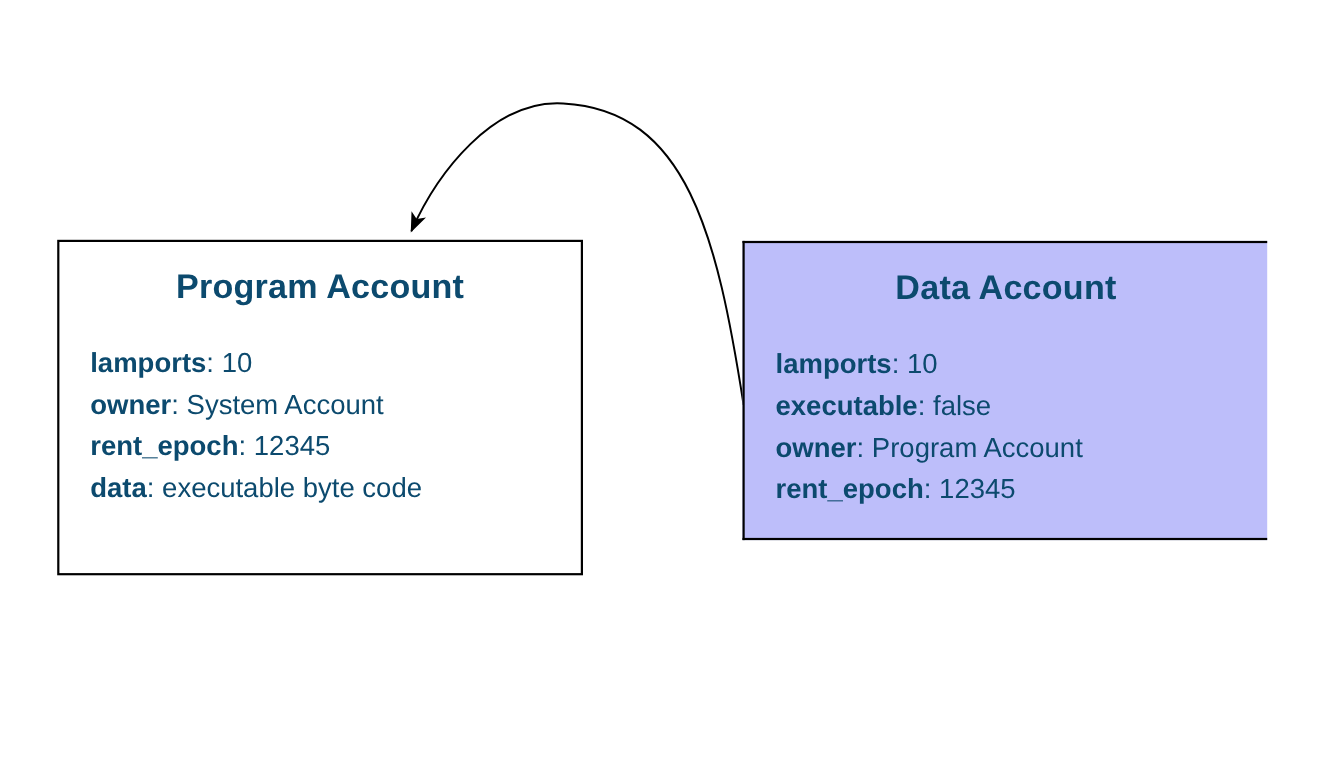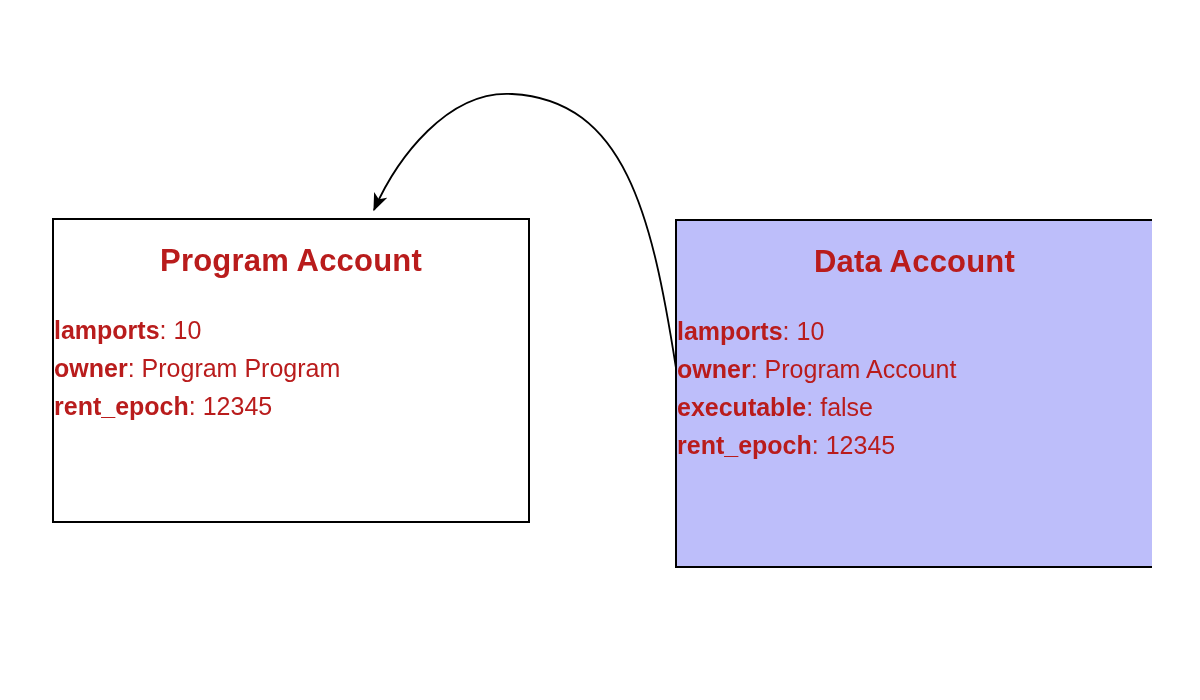--- a/index.html
+++ b/index.html
@@ -25,47 +25,47 @@
     top: 0;
     width: 1200px;
     height: 700px;
     pointer-events: none;
   }
   .account-box {
     position: absolute;
     box-sizing: border-box;
     border: 2px solid #000000;
     background: #ffffff;
-    color: #b91c1c;
+    color: #0c4a6e;
   }
   .account-box.program {
     left: 52px;
     top: 218px;
     width: 478px;
     height: 305px;
   }
   .account-box.data {
     left: 675px;
     top: 219px;
     width: 477px;
-    height: 349px;
+    height: 272px;
     background: #BDBEFA;
     border-right: none;
   }
   .box-title {
     margin-top: 22px;
     text-align: center;
     font-size: 31px;
     font-weight: 700;
     line-height: 38px;
     letter-spacing: 0.2px;
   }
   .field-rows {
     margin-top: 31px;
-    padding-left: 0;
+    padding-left: 28px;
     padding-right: 8px;
   }
   .field-row {
     font-size: 25px;
     line-height: 38px;
     white-space: nowrap;
   }
   .field-label {
     font-weight: 700;
   }
@@ -87,39 +87,42 @@
     <path d="M 676 368 C 652 215 625 100 512 94 C 448 90 397 158 374 210" fill="none" stroke="#000000" stroke-width="1.8" marker-end="url(#arrowhead)"></path>
   </svg>
 
   <div class="account-box program">
     <div class="box-title">Program Account</div>
     <div class="field-rows">
       <div class="field-row">
         <span class="field-label">lamports</span><span class="field-colon">:</span><span class="field-value">10</span>
       </div>
       <div class="field-row">
-        <span class="field-label">owner</span><span class="field-colon">:</span><span class="field-value">Program Program</span>
+        <span class="field-label">owner</span><span class="field-colon">:</span><span class="field-value">System Account</span>
       </div>
       <div class="field-row">
         <span class="field-label">rent_epoch</span><span class="field-colon">:</span><span class="field-value">12345</span>
+      </div>
+      <div class="field-row">
+        <span class="field-label">data</span><span class="field-colon">:</span><span class="field-value">executable byte code</span>
       </div>
     </div>
   </div>
 
   <div class="account-box data">
     <div class="box-title">Data Account</div>
     <div class="field-rows">
       <div class="field-row">
         <span class="field-label">lamports</span><span class="field-colon">:</span><span class="field-value">10</span>
       </div>
       <div class="field-row">
-        <span class="field-label">owner</span><span class="field-colon">:</span><span class="field-value">Program Account</span>
+        <span class="field-label">executable</span><span class="field-colon">:</span><span class="field-value">false</span>
       </div>
       <div class="field-row">
-        <span class="field-label">executable</span><span class="field-colon">:</span><span class="field-value">false</span>
+        <span class="field-label">owner</span><span class="field-colon">:</span><span class="field-value">Program Account</span>
       </div>
       <div class="field-row">
         <span class="field-label">rent_epoch</span><span class="field-colon">:</span><span class="field-value">12345</span>
       </div>
     </div>
   </div>
 
 </div>
 
 </body></html>

